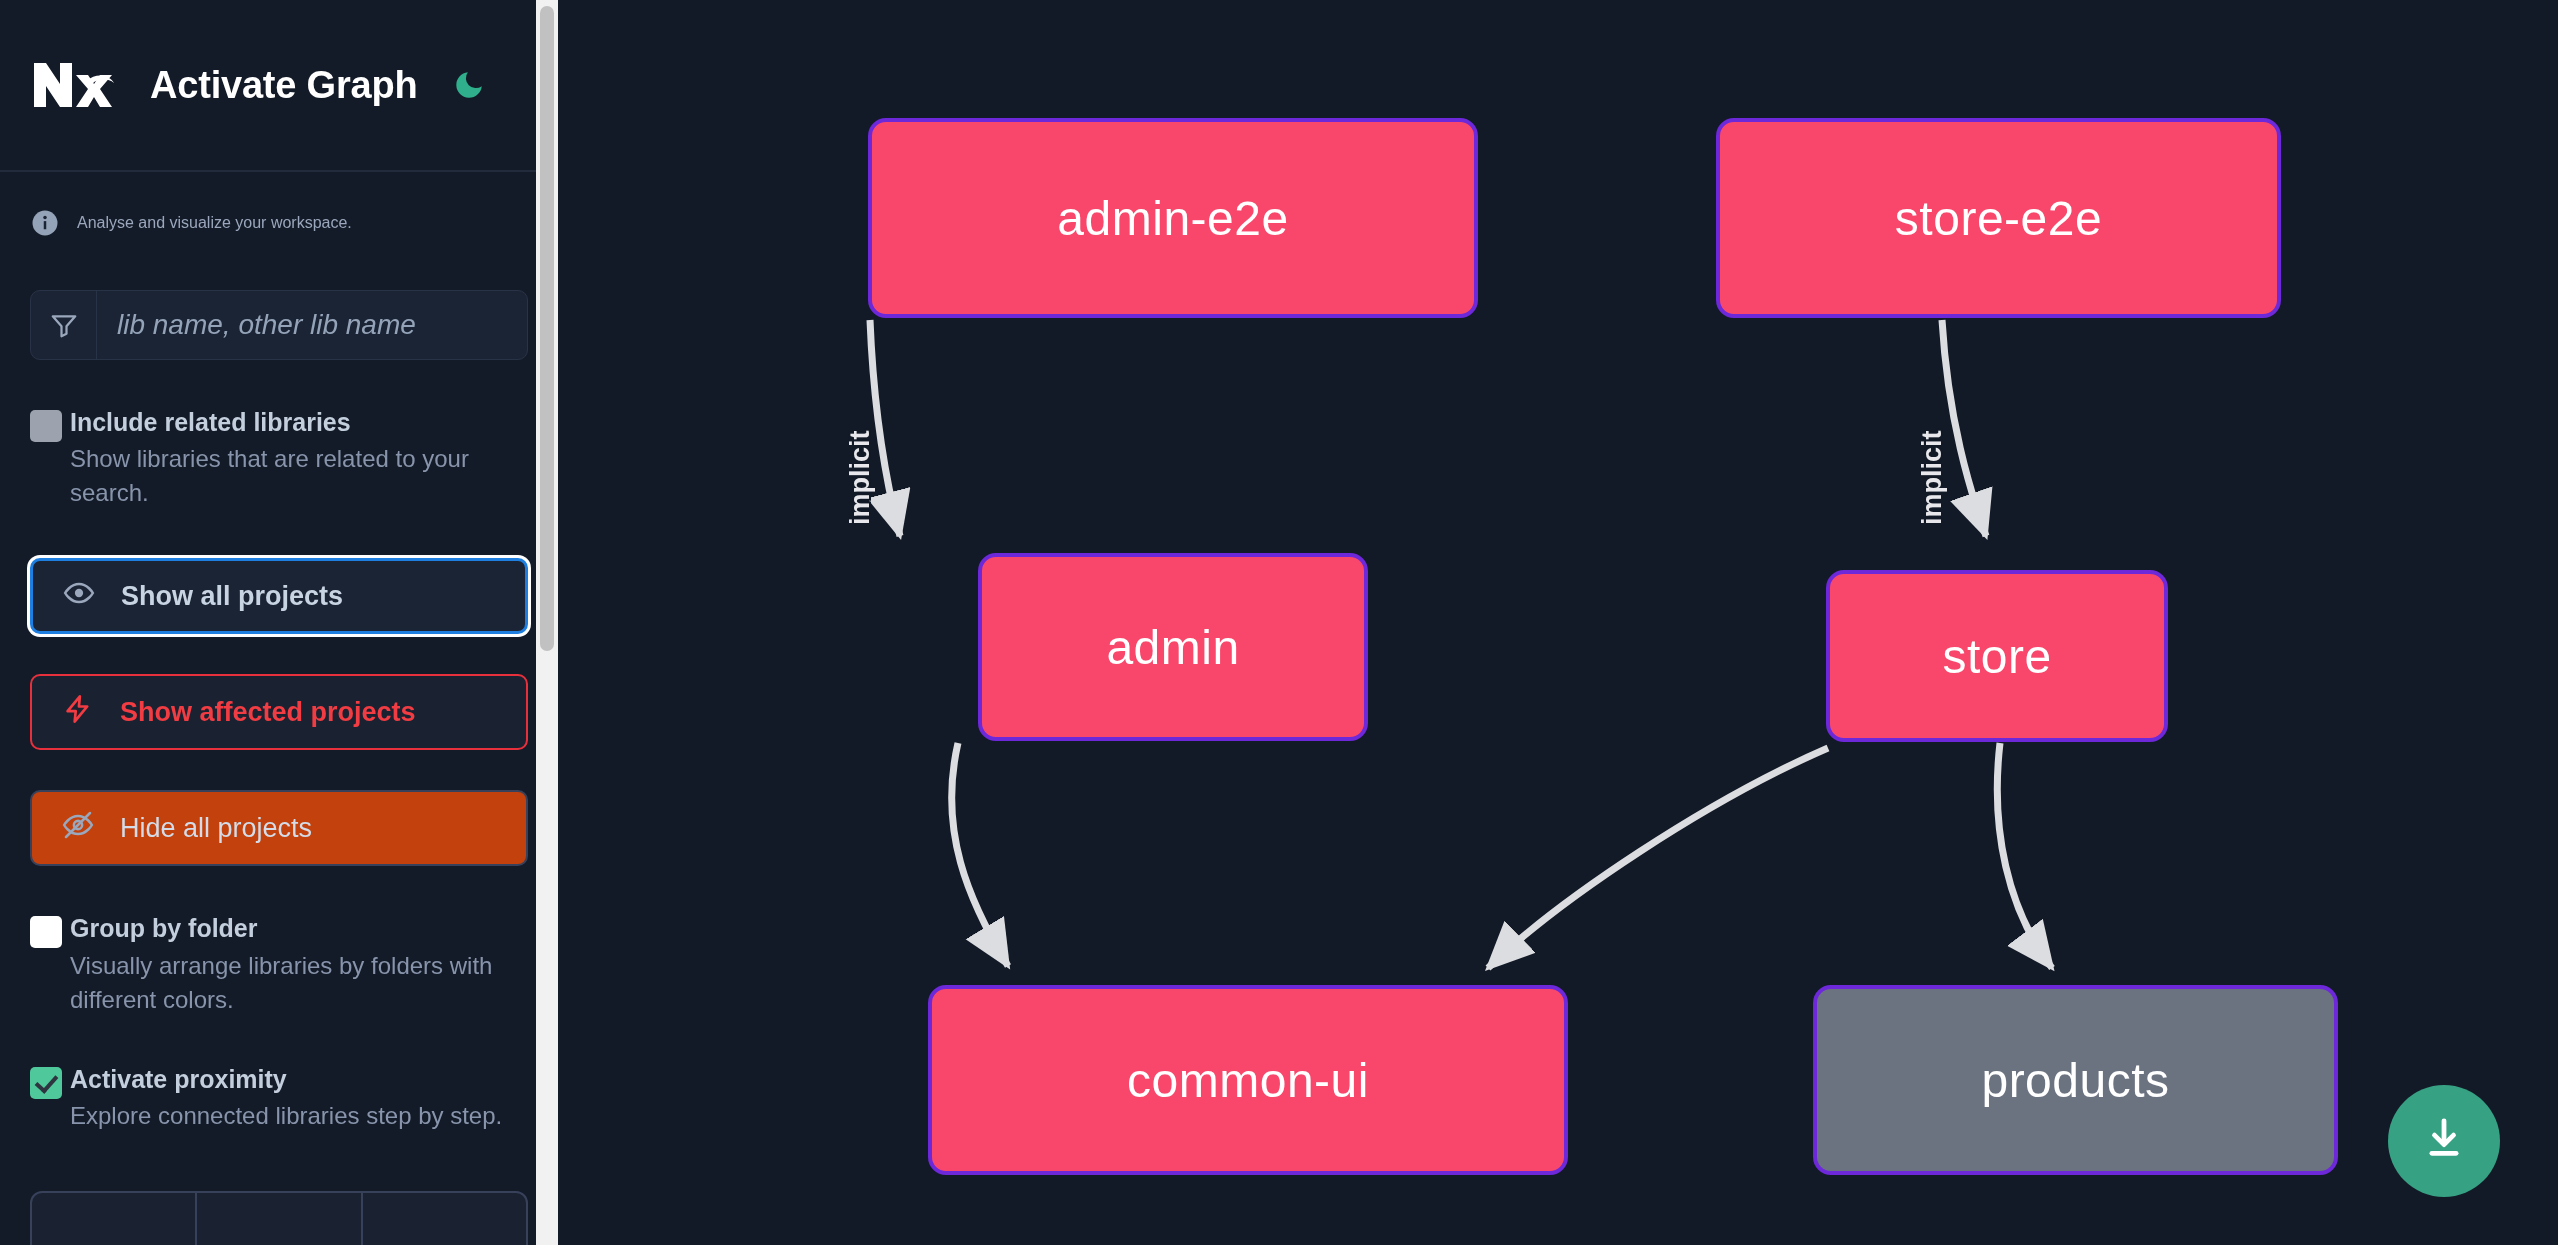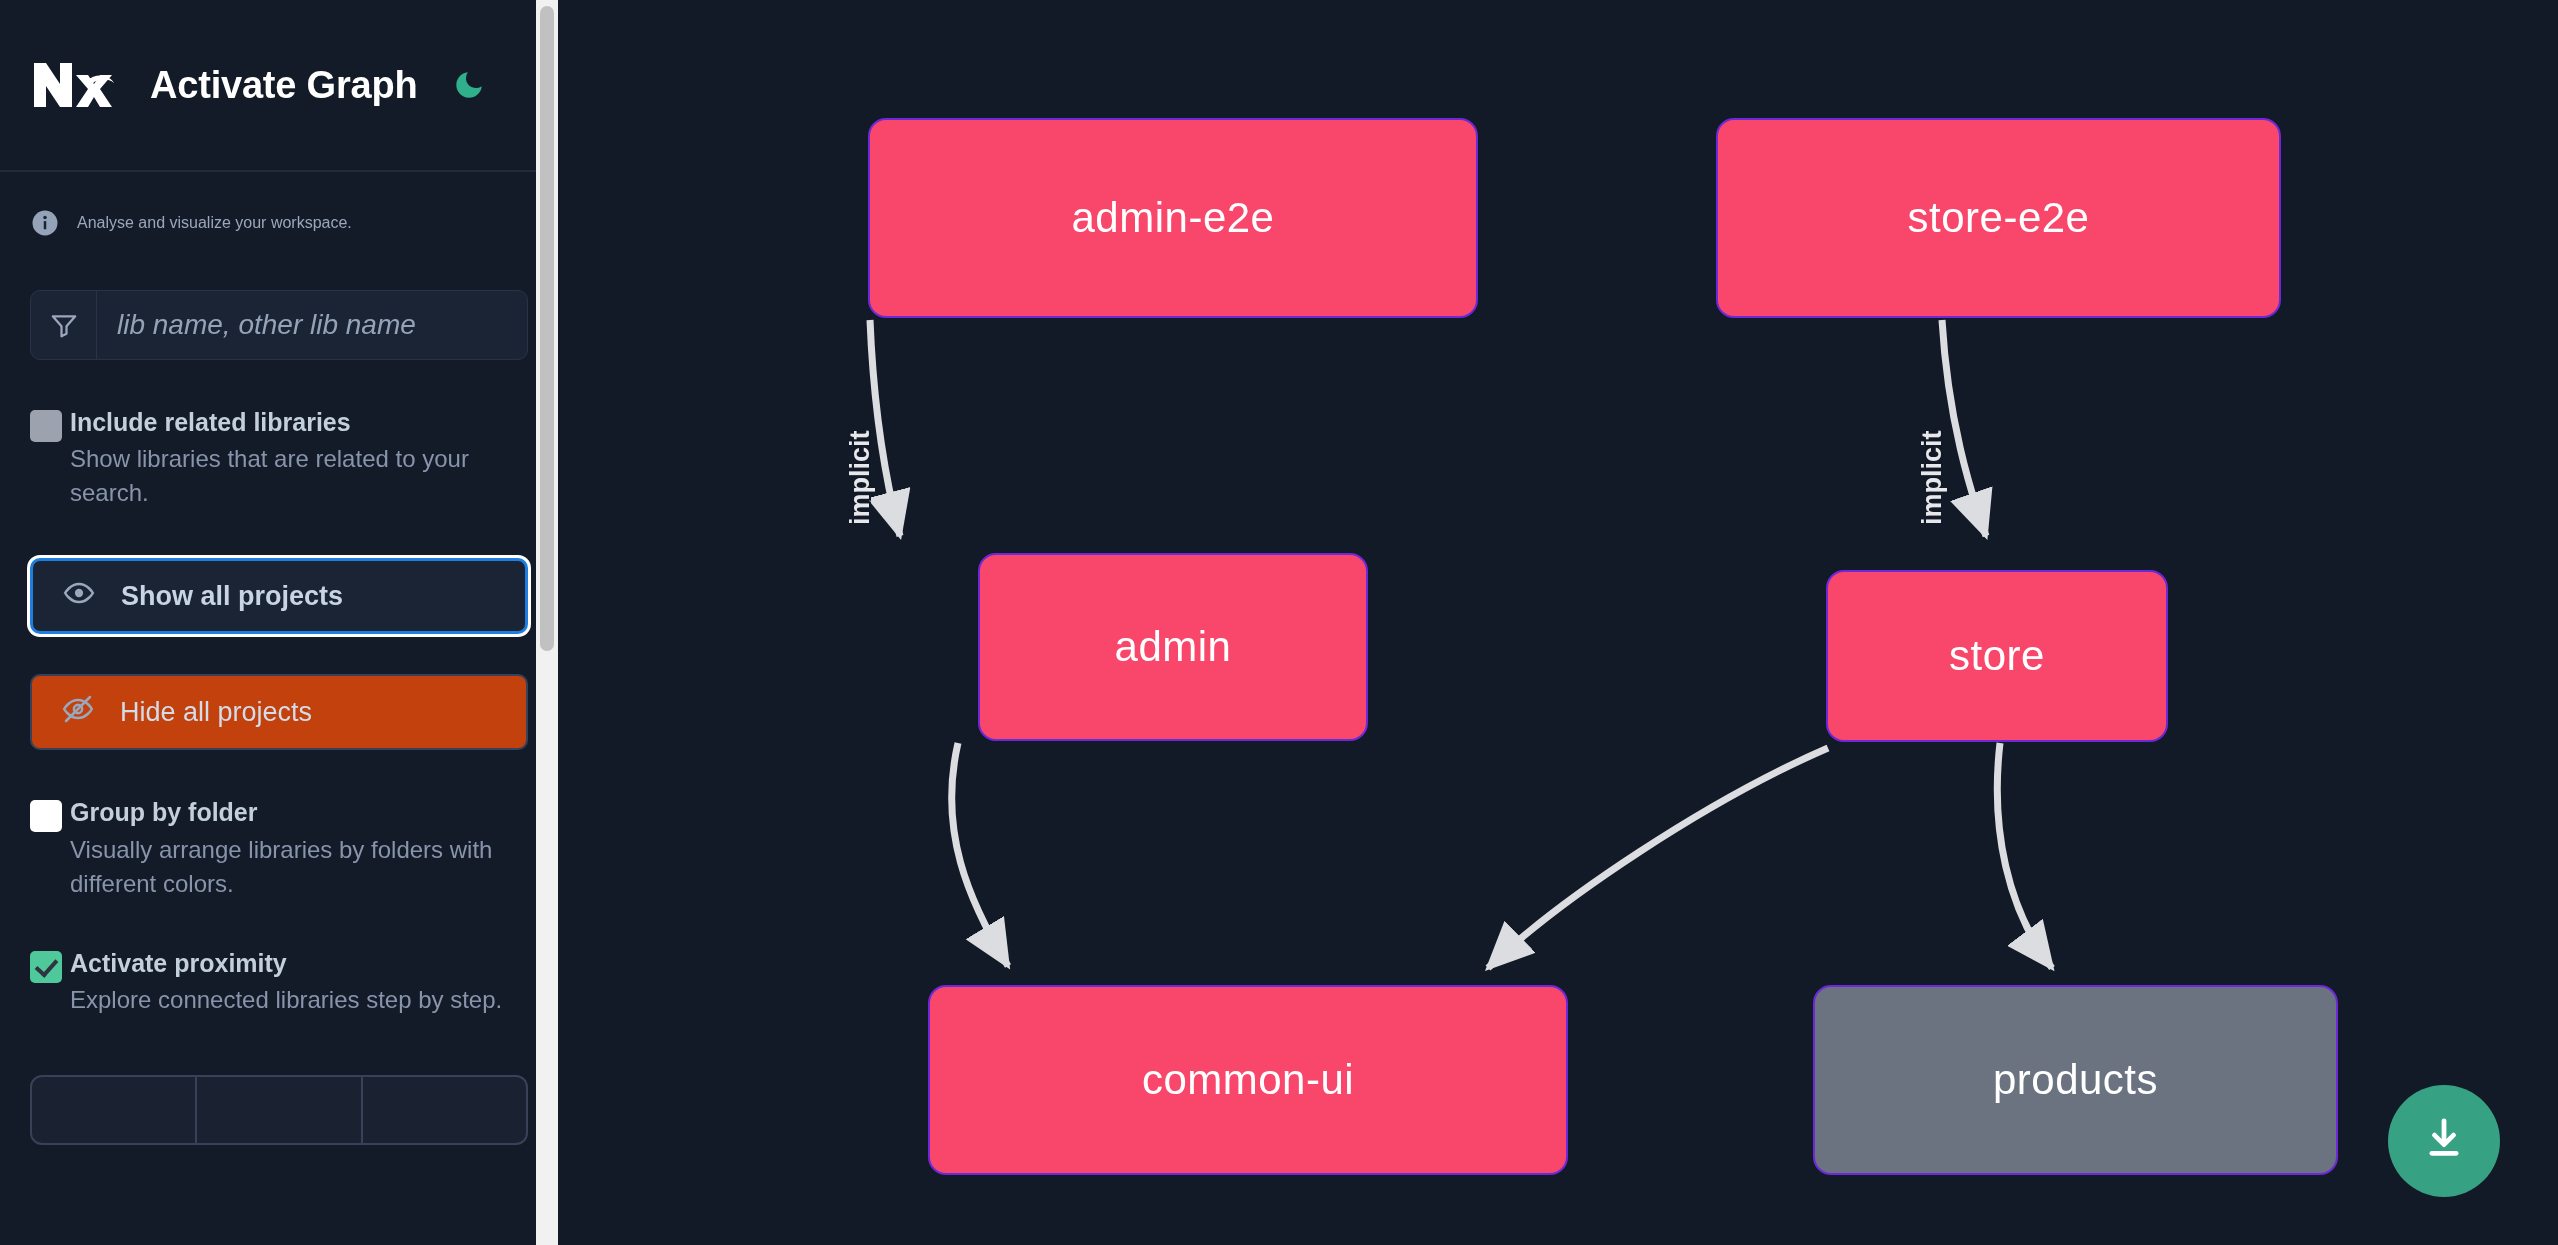--- a/index.html
+++ b/index.html
@@ -174,25 +174,25 @@
   
   .graph {
     position: relative;
     flex: 1;
     height: 1245px;
     background: #131A27;
     overflow: hidden;
   }
   .gnode {
     position: absolute;
-    border: 2px solid #6d28d9;
+    border: 4px solid #6d28d9;
     border-radius: 18px;
     display: flex; align-items: center; justify-content: center;
     color: #FFFFFF;
-    font-size: 42px;
+    font-size: 48px;
     font-weight: normal;
     letter-spacing: 0.5px;
     cursor: pointer;
     white-space: nowrap;
   }
   .gnode.pink { background: #F9476C; }
   .gnode.gray { background: #6B7280; }
 
   .edge-label {
     position: absolute;
@@ -274,20 +274,28 @@
         <div class="btn btn-showall">
           <span>
             <svg width="32" height="32" viewBox="0 0 24 24" fill="none" stroke="#9AA7BC" stroke-width="1.9" xmlns="http://www.w3.org/2000/svg">
               <path d="M1.6 12S5.4 5.2 12 5.2 22.4 12 22.4 12 18.6 18.8 12 18.8 1.6 12 1.6 12z"></path>
               <circle cx="12" cy="12" r="3.1" fill="#9AA7BC" stroke="none"></circle>
             </svg>
           </span>
           <span>Show all projects</span>
         </div>
 
+        <div class="btn btn-affected">
+          <span>
+            <svg width="32" height="32" viewBox="0 0 24 24" fill="none" stroke="#F03C42" stroke-width="2" xmlns="http://www.w3.org/2000/svg">
+              <path d="M13.4 2.5 4.2 13.6h6.1L9.5 21.5l9.4-11.4h-6.2z" stroke-linejoin="round"></path>
+            </svg>
+          </span>
+          <span>Show affected projects</span>
+        </div>
 
         <div class="btn btn-hideall">
           <span>
             <svg width="32" height="32" viewBox="0 0 24 24" fill="none" stroke="#9AA7BC" stroke-width="1.9" xmlns="http://www.w3.org/2000/svg">
               <path d="M1.6 12S5.4 5.2 12 5.2 22.4 12 22.4 12 18.6 18.8 12 18.8 1.6 12 1.6 12z"></path>
               <circle cx="12" cy="12" r="3.1"></circle>
               <path d="M3 21 21 3" stroke-linecap="round"></path>
             </svg>
           </span>
           <span>Hide all projects</span>

